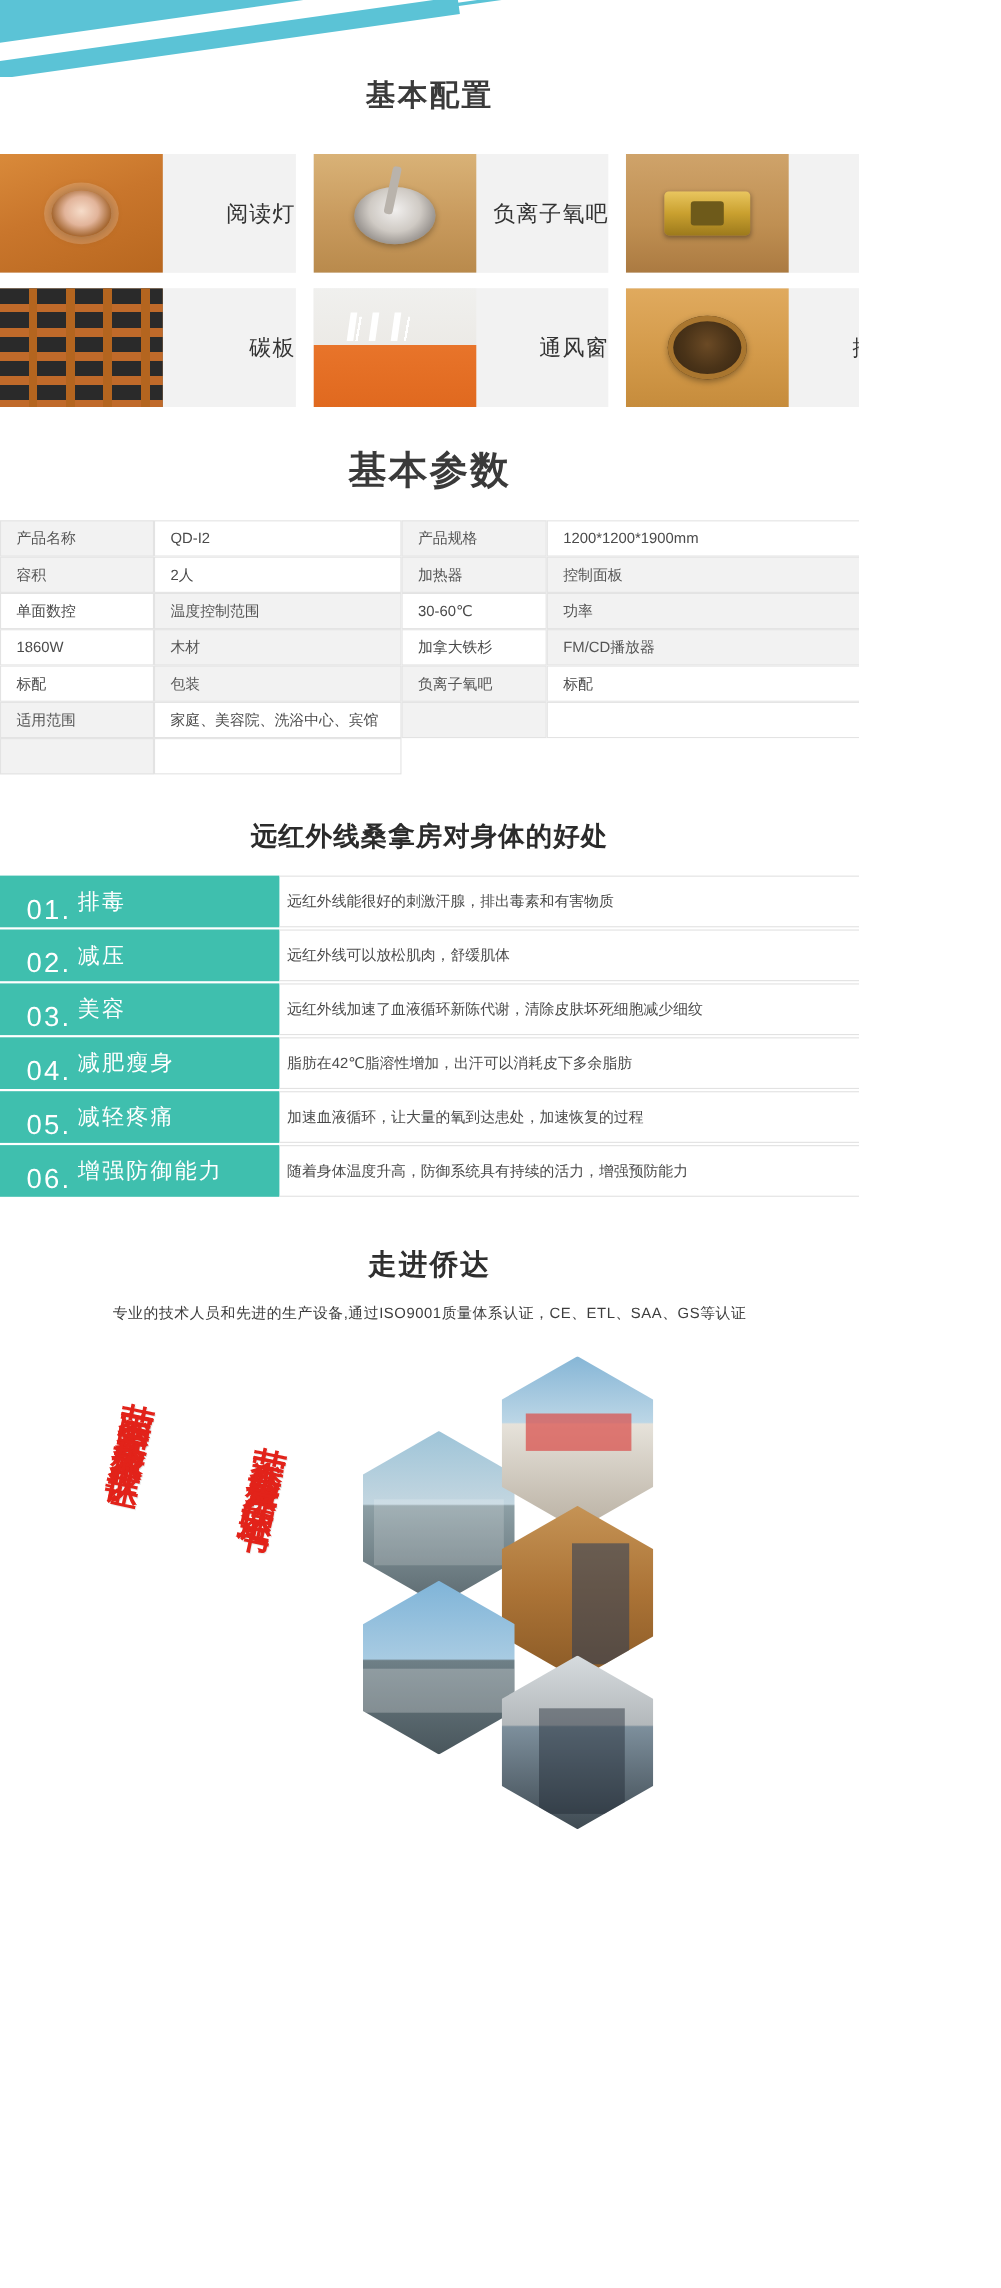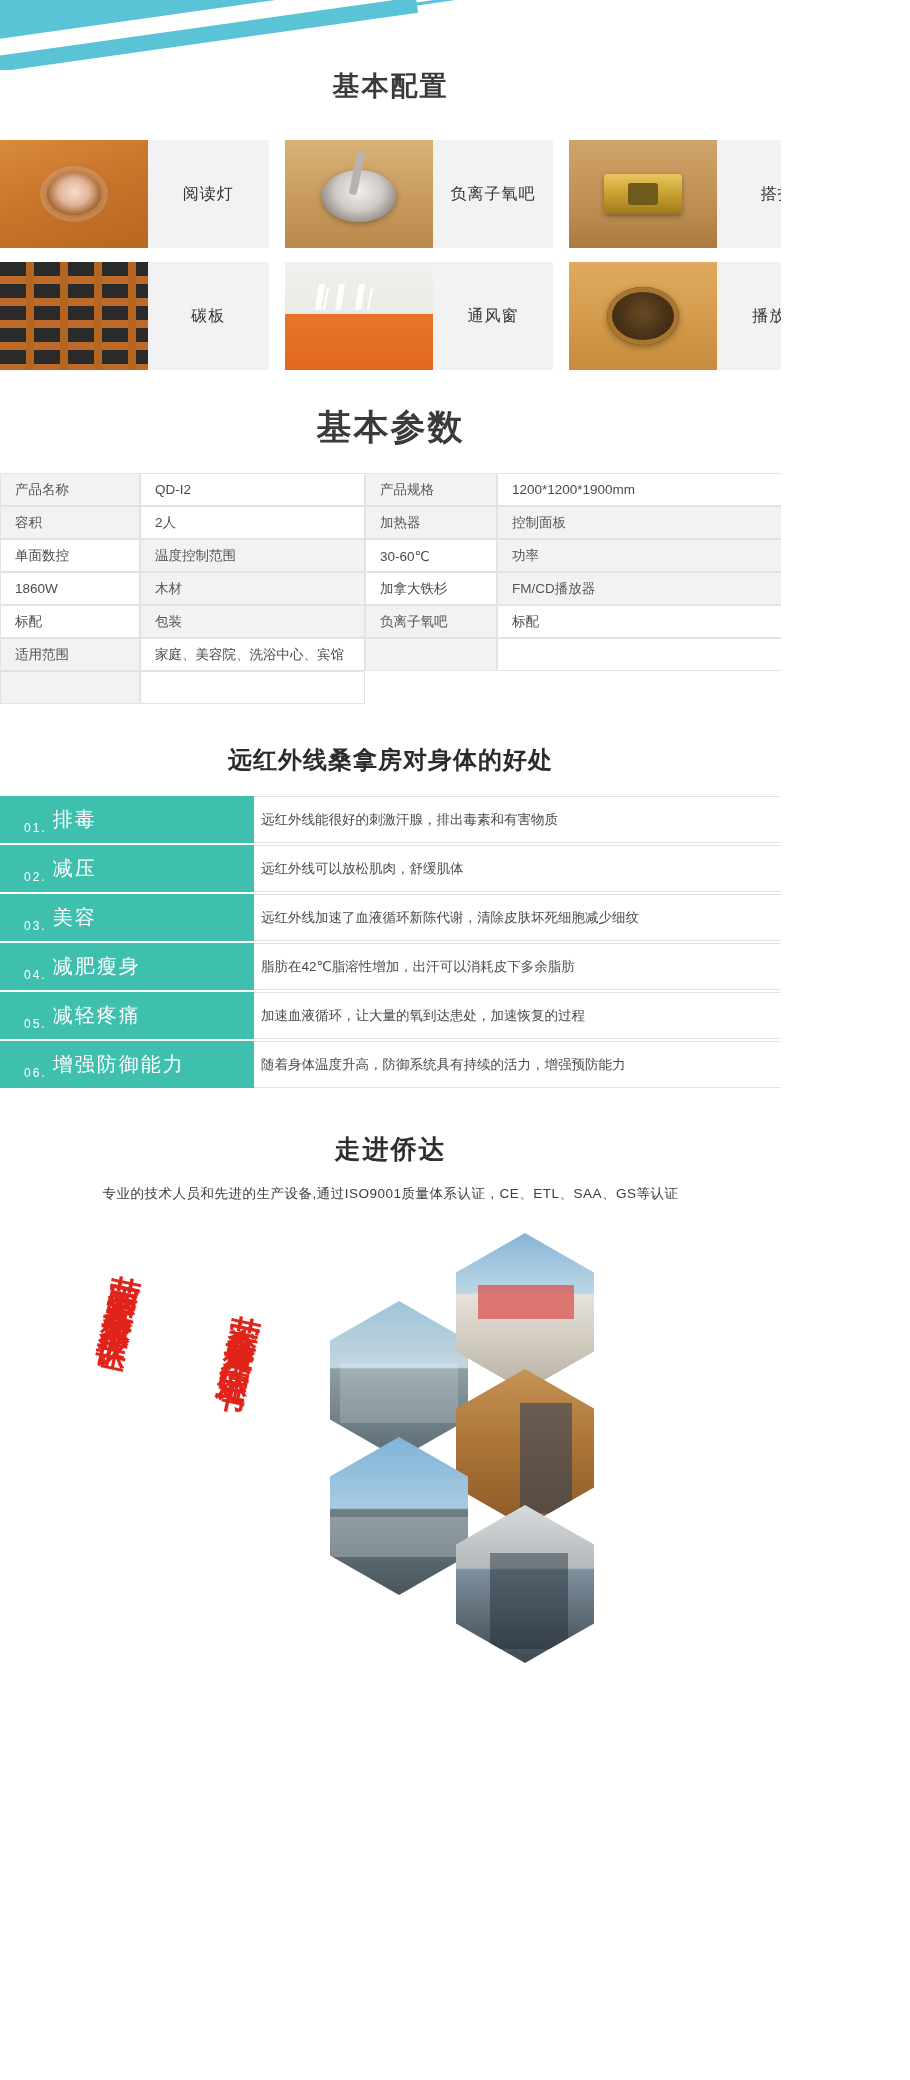--- a/index.html
+++ b/index.html
@@ -42,22 +42,22 @@
   .config-cell{
     background:#f2f2f2;
     display:flex;
     align-items:center;
     height:108px;
     overflow:hidden;
   }
   .config-thumb{width:148px;height:108px;flex:none;position:relative;overflow:hidden;}
   .config-label{
     flex:1;
-    text-align:center;
-    font-size:16px;
+    text-align:right;
+    font-size:20px;
     color:#333;
     letter-spacing:1px;
   }
 
   
   .th-lamp{background:linear-gradient(160deg,#d98a3a 0%,#c9762c 45%,#b8671f 100%);}
   .th-lamp:after{
     content:"";position:absolute;left:50%;top:50%;width:54px;height:42px;
     margin:-21px -27px;border-radius:50%;
     background:radial-gradient(ellipse at 50% 45%,#f6dcc9 0%,#e2b49a 40%,#9c5c22 75%,#7e4816 100%);
@@ -143,21 +143,21 @@
   .benefit-left{
     width:254px;flex:none;
     background:#3fbfae;
     color:#fff;
     display:flex;align-items:center;
     padding-left:24px;
     box-sizing:border-box;
     font-size:20px;
     letter-spacing:2px;
   }
-  .benefit-left .num{font-size:12px;margin-right:6px;margin-top:16px;}
+  .benefit-left .num{font-size:25px;margin-right:6px;margin-top:16px;}
   .benefit-right{
     flex:1;
     border:1px solid #e2e2e2;
     border-left:none;
     display:flex;align-items:center;
     padding-left:7px;
     font-size:13.5px;
     color:#4a4a4a;
     box-sizing:border-box;
   }

